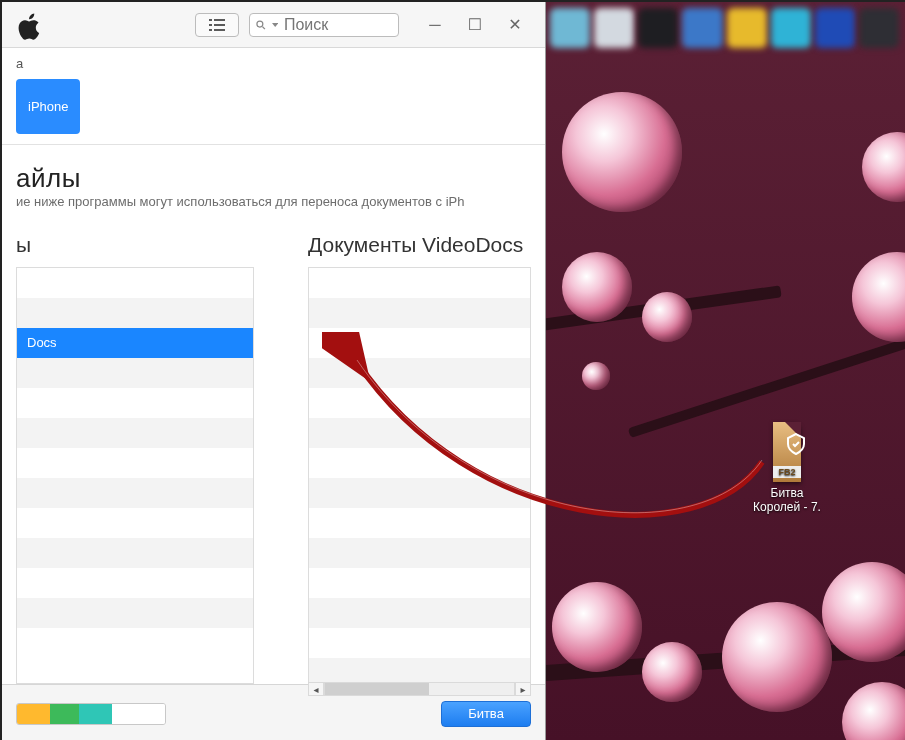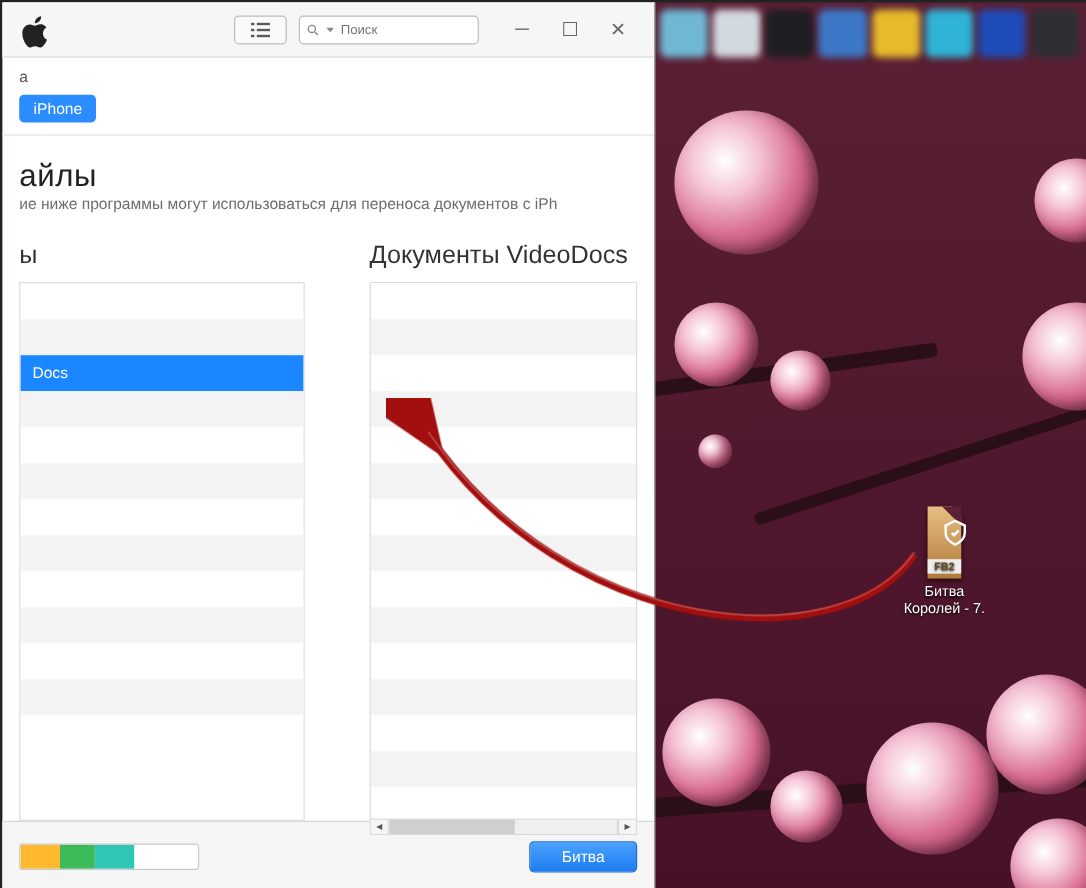--- a/index.html
+++ b/index.html
@@ -21,27 +21,27 @@
   .file-icon .fb2 { position:absolute; bottom:4px; left:0; right:0; font-size:9px; font-weight:bold; background:#eee; color:#6a4a20; padding:1px 0;}
   .file-icon svg { position:absolute; top:10px; left:11px; }
 
   
   .itunes { position:absolute; left:0; top:0; width:544px; height:740px; background:#fff; border-right:1px solid #9a9a9a; display:flex; flex-direction:column; }
   .titlebar { height:46px; background:#f6f6f6; border-bottom:1px solid #d9d9d9; display:flex; align-items:center; padding:0 10px; gap:10px; position:relative; }
   .apple-logo { width:26px; height:26px; color:#222; margin-left:6px; margin-right:auto;}
   .view-btn { width:44px; height:24px; border:1px solid #bcbcbc; border-radius:4px; background:#fafafa; display:flex; align-items:center; justify-content:center; }
   .view-btn svg { color:#5a5a5a; }
   .search { display:flex; align-items:center; gap:6px; width:150px; height:24px; border:1px solid #bcbcbc; border-radius:4px; background:#fff; padding:0 6px; color:#888; }
-  .search input { border:none; outline:none; font-size:11px; width:100%; background:transparent; color:#333; }
+  .search input { border:none; outline:none; font-size:16px; width:100%; background:transparent; color:#333; }
   .win-controls { display:flex; gap:0; margin-left:6px; }
   .win-btn { width:40px; height:28px; display:flex; align-items:center; justify-content:center; color:#666; font-size:16px; cursor:pointer;}
 
   .crumb-row { padding:8px 14px 0; }
   .crumb-line { font-size:13px; color:#555; }
-  .device-pill { display:inline-block; margin-top:8px; background:#2a8cff; color:#fff; border-radius:4px; font-size:13px; padding:4px 12px; font-weight:500;}
+  .device-pill { display:inline-block; margin-top:8px; background:#2a8cff; color:#fff; border-radius:4px; font-size:13px; padding:20px 12px; font-weight:500;}
   .divider { height:1px; background:#e2e2e2; margin-top:10px; }
 
   .section { padding:18px 14px 0; flex:1; display:flex; flex-direction:column; min-height:0;}
   .section h1 { font-size:26px; font-weight:400; color:#222; letter-spacing:0.5px;}
   .section p { font-size:13px; color:#6d6d6d; margin-top:0; line-height:1.3; }
 
   .two-col { display:flex; gap:18px; margin-top:22px; flex:1; min-height:0;}
   .col { display:flex; flex-direction:column; min-height:0;}
   .col.left { width:238px;}
   .col.right { flex:1; position:relative;margin-left:36px;}

